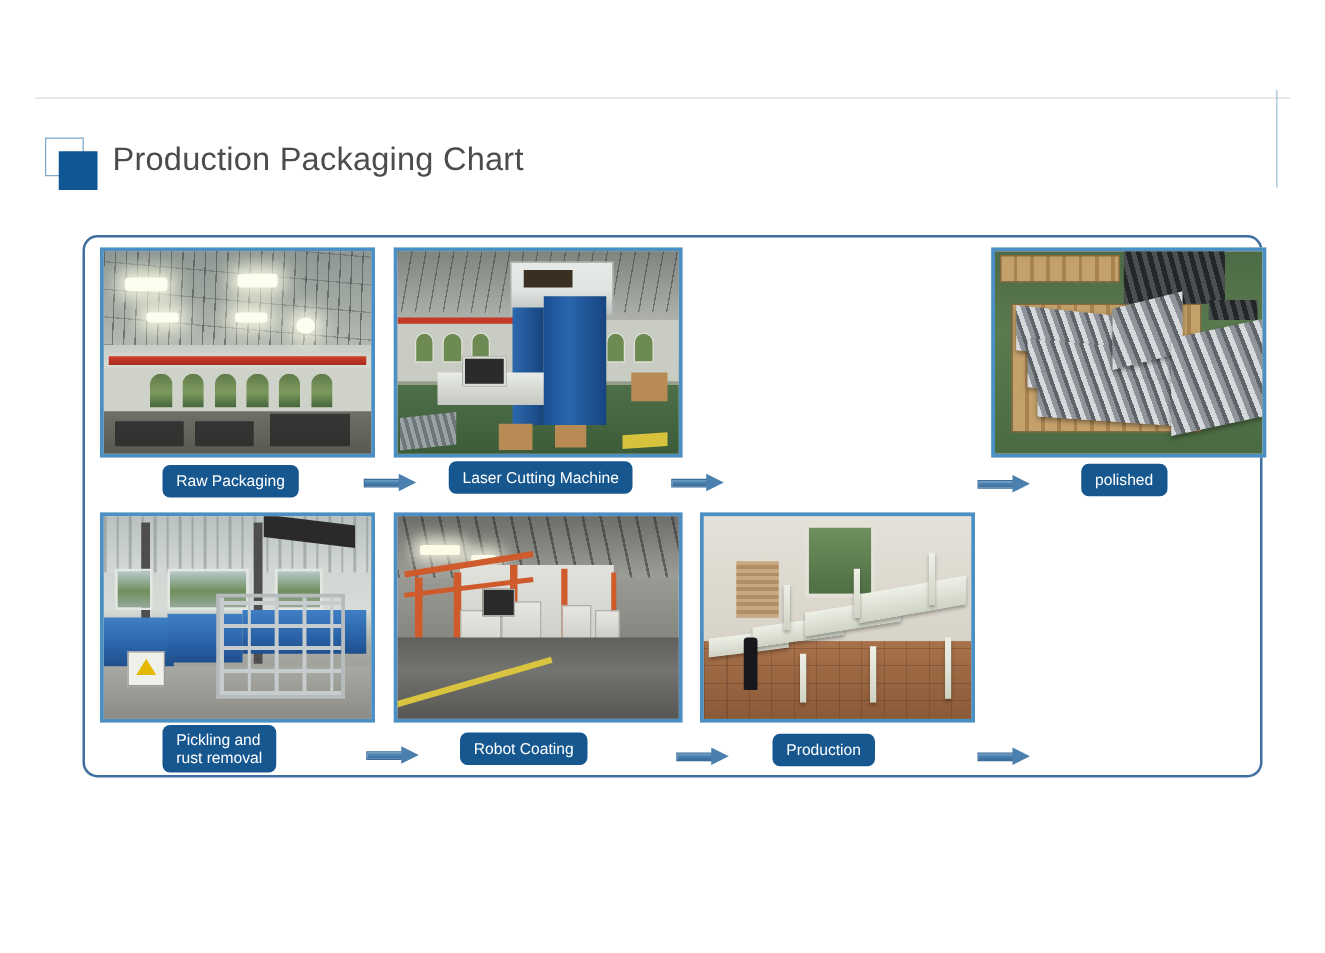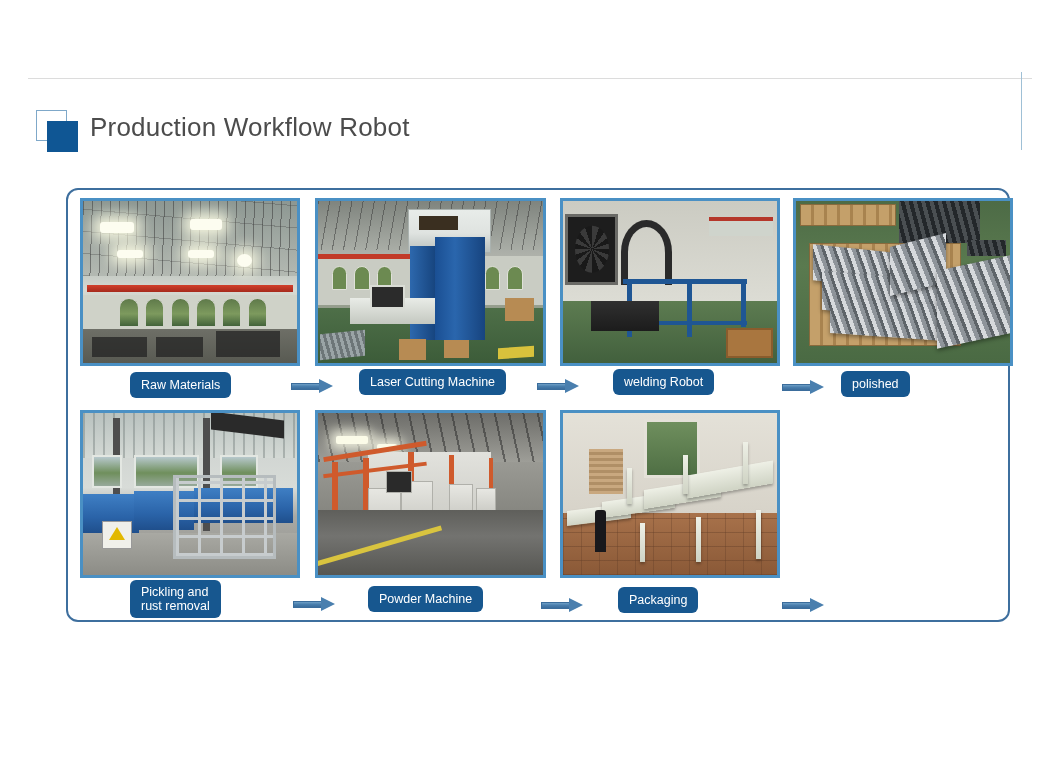--- a/index.html
+++ b/index.html
@@ -521,21 +521,21 @@
 
 <div class="top-rule"></div>
 
 <div class="header">
 
   <div class="logo-mark">
     <div class="sq-outline"></div>
     <div class="sq-solid"></div>
   </div>
 
-  <div class="page-title">Production Workflow Robot</div>
+  <div class="page-title">Production Packaging Chart</div>
 
 </div>
 <div class="brand-divider"></div>
 
 <div class="panel">
 
   <div class="row row-1">
 
     <div class="cell c0">
       <div class="photo">
@@ -553,21 +553,21 @@
           <div class="win" style="left:41%"></div>
           <div class="win" style="left:53%"></div>
           <div class="win" style="left:65%"></div>
           <div class="win" style="left:77%"></div>
           <div class="floor"></div>
           <div class="stack" style="left:4%;width:26%"></div>
           <div class="stack" style="left:34%;width:22%"></div>
           <div class="stack" style="left:62%;width:30%;height:16%"></div>
         </div>
       </div>
-      <div class="chip" style="left:50px;top:174px;">Raw Materials</div>
+      <div class="chip" style="left:50px;top:174px;">Raw Packaging</div>
     </div>
 
     <div class="arrow" style="left:223px;top:181px;">
       <div class="shaft"></div>
         <div class="head"></div>
     </div>
 
     <div class="cell c1 c1w">
       <div class="photo">
         <div class="scene s-laser">
@@ -594,60 +594,41 @@
         </div>
       </div>
       <div class="chip" style="left:44px;top:171px;">Laser Cutting Machine</div>
     </div>
 
     <div class="arrow" style="left:469px;top:181px;">
       <div class="shaft"></div>
         <div class="head"></div>
     </div>
 
-    <div class="cell c2">
-      <div class="photo">
-        <div class="scene s-weld">
-          <div class="wall3"></div>
-          <div class="fan"></div>
-          <div class="brd"></div>
-          <div class="greenf"></div>
-          <div class="arm"></div>
-          <div class="rail"></div>
-          <div class="frame" style="left:30%;top:50%;width:5px;height:34%"></div>
-          <div class="frame" style="left:58%;top:50%;width:5px;height:34%"></div>
-          <div class="frame" style="left:83%;top:48%;width:5px;height:30%"></div>
-          <div class="frame" style="left:30%;top:74%;width:56%;height:4px"></div>
-          <div class="bench"></div>
-          <div class="crate"></div>
-        </div>
-      </div>
-      <div class="chip" style="left:53px;top:171px;">welding Robot</div>
-    </div>
 
     <div class="arrow" style="left:714px;top:182px;">
       <div class="shaft"></div>
         <div class="head"></div>
     </div>
 
     <div class="cell c3">
       <div class="photo">
         <div class="scene s-polish">
           <div class="pallet" style="left:2%;top:2%;width:44%;height:12%"></div>
           <div class="pallet" style="left:6%;top:26%;width:70%;height:62%"></div>
           <div class="dark" style="left:48%;top:0%;width:38%;height:26%"></div>
           <div class="bundle" style="left:8%;top:30%;width:52%;height:22%;transform:skewY(6deg)"></div>
           <div class="bundle" style="left:12%;top:46%;width:56%;height:24%;transform:skewY(5deg)"></div>
           <div class="bundle" style="left:16%;top:62%;width:52%;height:22%;transform:skewY(4deg)"></div>
           <div class="bundle" style="left:44%;top:24%;width:26%;height:30%;transform:skewY(-14deg)"></div>
           <div class="bundle" style="right:0%;top:38%;width:34%;height:48%;transform:skewY(-12deg)"></div>
           <div class="dark" style="right:2%;top:24%;width:18%;height:10%"></div>
         </div>
       </div>
-      <div class="chip" style="left:48px;top:173px;">polished</div>
+      <div class="chip" style="left:72px;top:173px;">polished</div>
     </div>
   </div>
 
   <div class="row row-2">
 
     <div class="cell c0">
       <div class="photo">
         <div class="scene s-pickle">
           <div class="ceil"></div>
           <div class="beam"></div>
@@ -689,21 +670,21 @@
           <div class="rig" style="left:76%;top:28%;width:4px;height:28%"></div>
           <div class="cab" style="left:22%;top:46%;width:14%;height:26%"></div>
           <div class="cab" style="left:37%;top:42%;width:13%;height:26%"></div>
           <div class="cab" style="left:58%;top:44%;width:10%;height:20%"></div>
           <div class="cab" style="left:70%;top:46%;width:8%;height:16%"></div>
           <div class="cab" style="left:30%;top:36%;width:11%;height:12%;background:#2a2a2a"></div>
           <div class="flr6"></div>
           <div class="yline"></div>
         </div>
       </div>
-      <div class="chip" style="left:53px;top:176px;">Powder Machine</div>
+      <div class="chip" style="left:53px;top:176px;">Robot Coating</div>
     </div>
 
     <div class="arrow" style="left:473px;top:188px;">
       <div class="shaft"></div>
         <div class="head"></div>
     </div>
 
     <div class="cell c2">
       <div class="photo">
         <div class="scene s-assem">
@@ -717,21 +698,21 @@
           <div class="jig" style="left:58%;top:34%;width:40%;height:14%;transform:skewY(-10deg)"></div>
           <div class="jig" style="left:30%;top:34%;width:5px;height:22%"></div>
           <div class="jig" style="left:56%;top:26%;width:5px;height:24%"></div>
           <div class="jig" style="left:84%;top:18%;width:5px;height:26%"></div>
           <div class="jig" style="left:36%;bottom:8%;width:5px;height:24%"></div>
           <div class="jig" style="left:62%;bottom:8%;width:5px;height:28%"></div>
           <div class="jig" style="left:90%;bottom:10%;width:5px;height:30%"></div>
           <div class="person"></div>
         </div>
       </div>
-      <div class="chip" style="left:58px;top:177px;">Packaging</div>
+      <div class="chip" style="left:58px;top:177px;">Production</div>
     </div>
 
     <div class="arrow" style="left:714px;top:188px;">
       <div class="shaft"></div>
         <div class="head"></div>
     </div>
 
   </div>
 </div>
 

